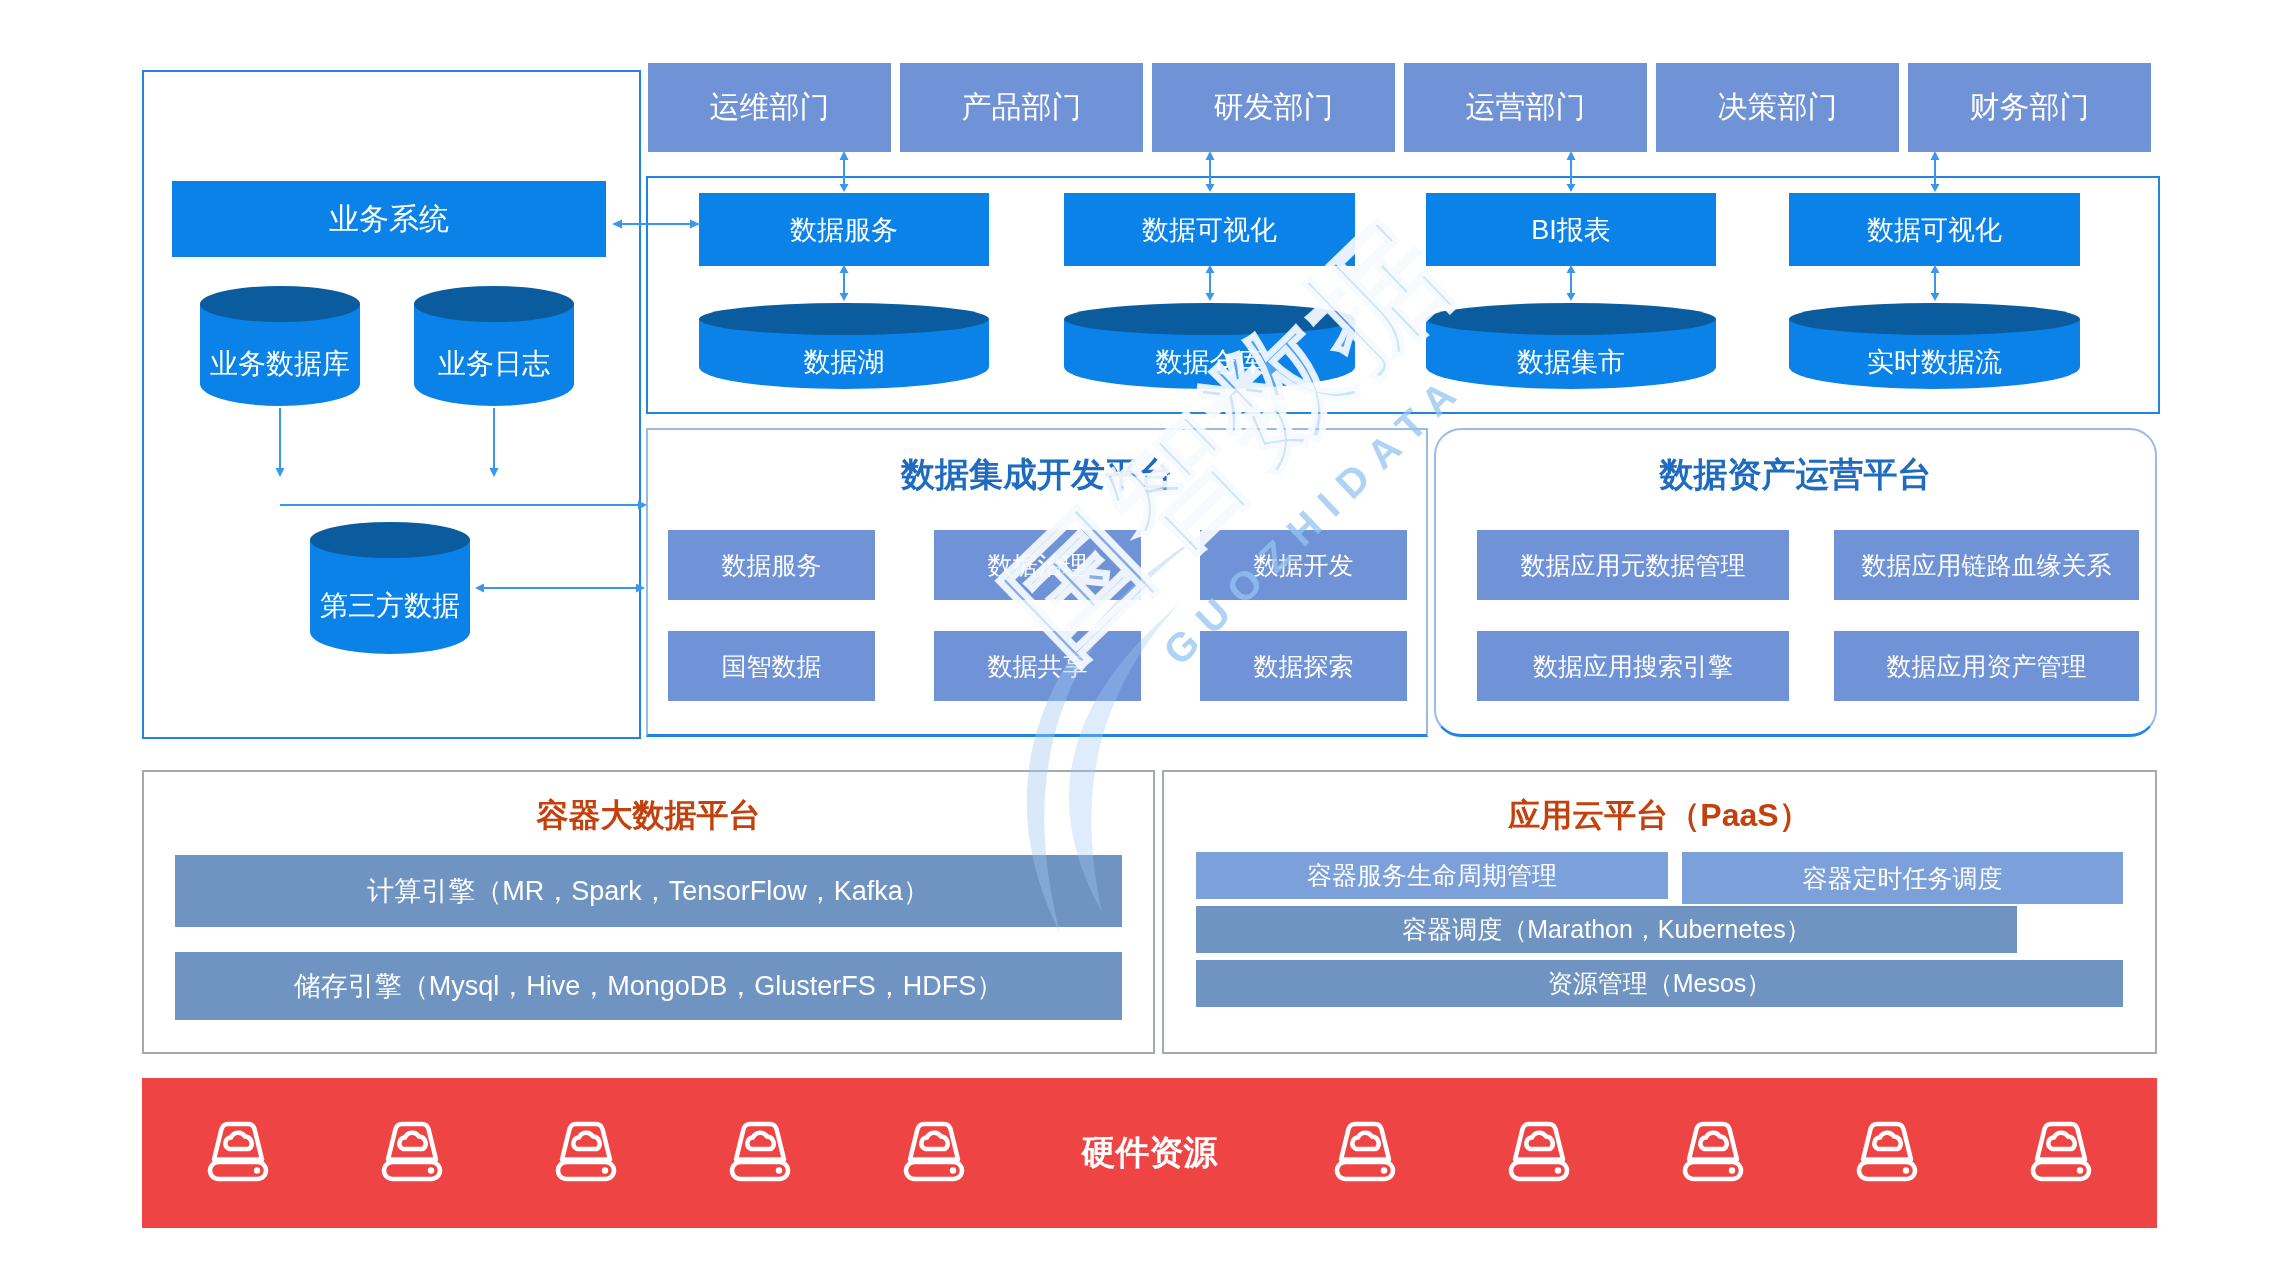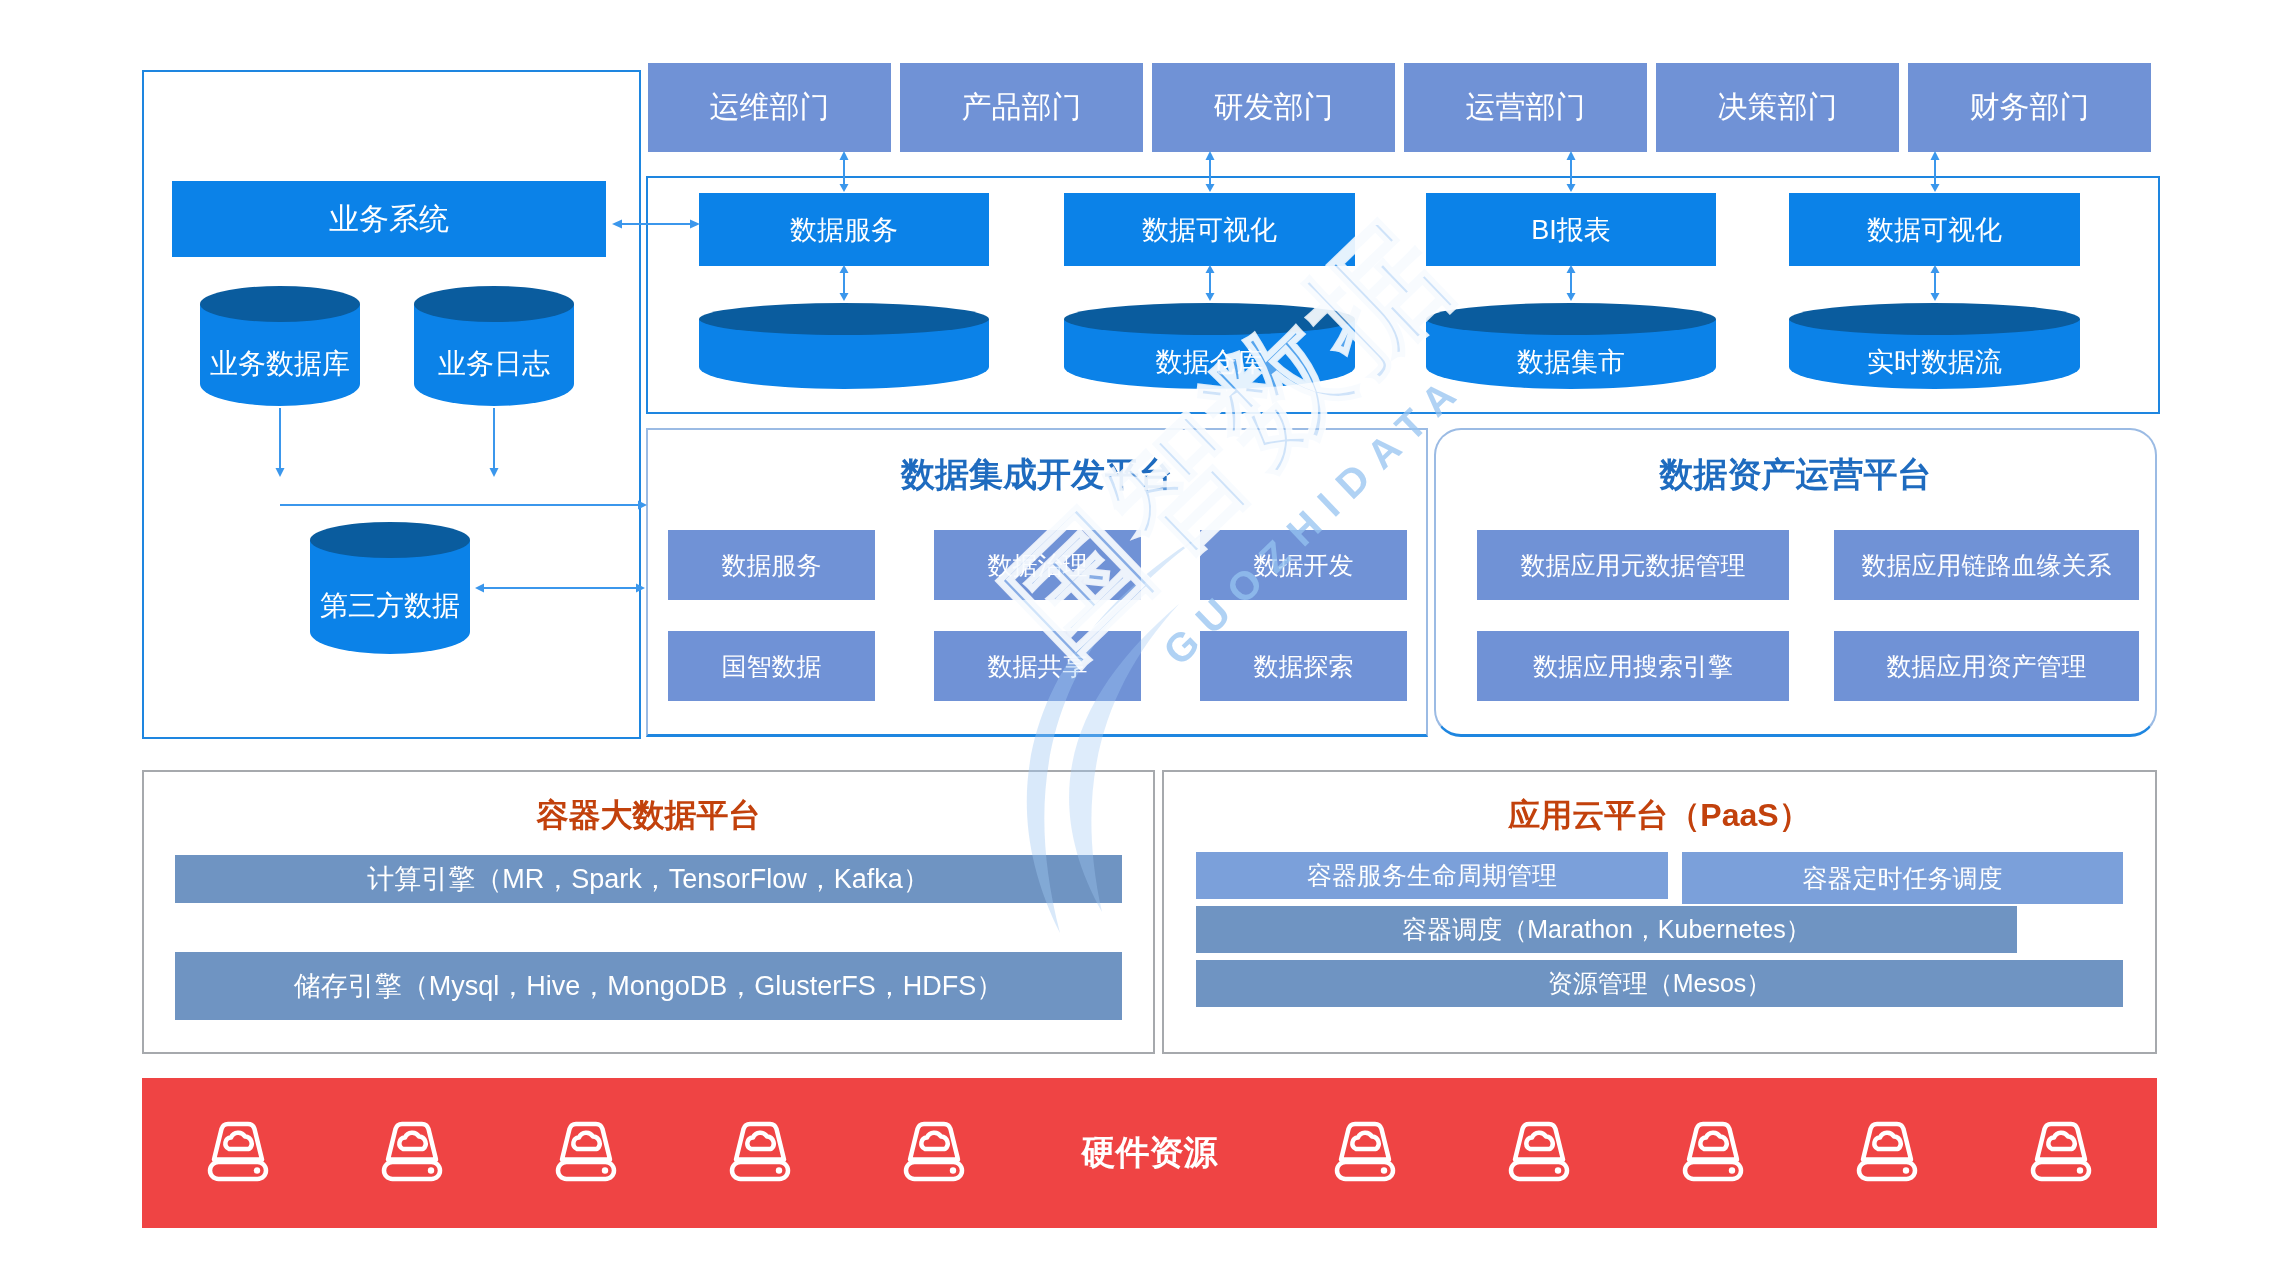--- a/index.html
+++ b/index.html
@@ -108,20 +108,21 @@
 <div class="abs box-bright flexc t27 layer-content" style="left:1426px;top:193px;width:290px;height:73px;">
     <span>BI报表</span>
   </div>
 <div class="abs box-bright flexc t27 layer-content" style="left:1789px;top:193px;width:291px;height:73px;">
     <span>数据可视化</span>
   </div>
 
 <div class="cyl cyl-wide layer-content" style="left:699px;top:303px;width:290px;height:86px;">
   <div class="cyl-body"></div>
     <div class="cyl-top"></div>
+  <div class="cyl-label">数据湖</div>
 </div>
 <div class="cyl cyl-wide layer-content" style="left:1064px;top:303px;width:291px;height:86px;">
   <div class="cyl-body"></div>
     <div class="cyl-top"></div>
   <div class="cyl-label">数据仓库</div>
 </div>
 <div class="cyl cyl-wide layer-content" style="left:1426px;top:303px;width:290px;height:86px;">
   <div class="cyl-body"></div>
     <div class="cyl-top"></div>
   <div class="cyl-label">数据集市</div>
@@ -166,21 +167,21 @@
 <div class="abs box-light flexc t25 layer-content" style="left:1477px;top:631px;width:312px;height:70px;">
     <span>数据应用搜索引擎</span>
   </div>
 <div class="abs box-light flexc t25 layer-content" style="left:1834px;top:631px;width:305px;height:70px;">
     <span>数据应用资产管理</span>
   </div>
 
 <div class="abs frame-gray layer-content" style="left:142px;top:770px;width:1009px;height:280px;">
   <div class="title-dark" style="margin-top:22px;">容器大数据平台</div>
 </div>
-<div class="abs bar-steel flexc t27 layer-content" style="left:175px;top:855px;width:947px;height:48px;">
+<div class="abs bar-steel flexc t27 layer-content" style="left:175px;top:855px;width:947px;height:72px;">
     <span>计算引擎（MR，Spark，TensorFlow，Kafka）</span>
   </div>
 <div class="abs bar-steel flexc t27 layer-content" style="left:175px;top:952px;width:947px;height:68px;">
     <span>储存引擎（Mysql，Hive，MongoDB，GlusterFS，HDFS）</span>
   </div>
 
 <div class="abs frame-gray layer-content" style="left:1162px;top:770px;width:991px;height:280px;">
   <div class="title-dark" style="margin-top:22px;">应用云平台（PaaS）</div>
 </div>
 <div class="abs paas-light flexc t25 layer-content" style="left:1196px;top:852px;width:472px;height:47px;">

